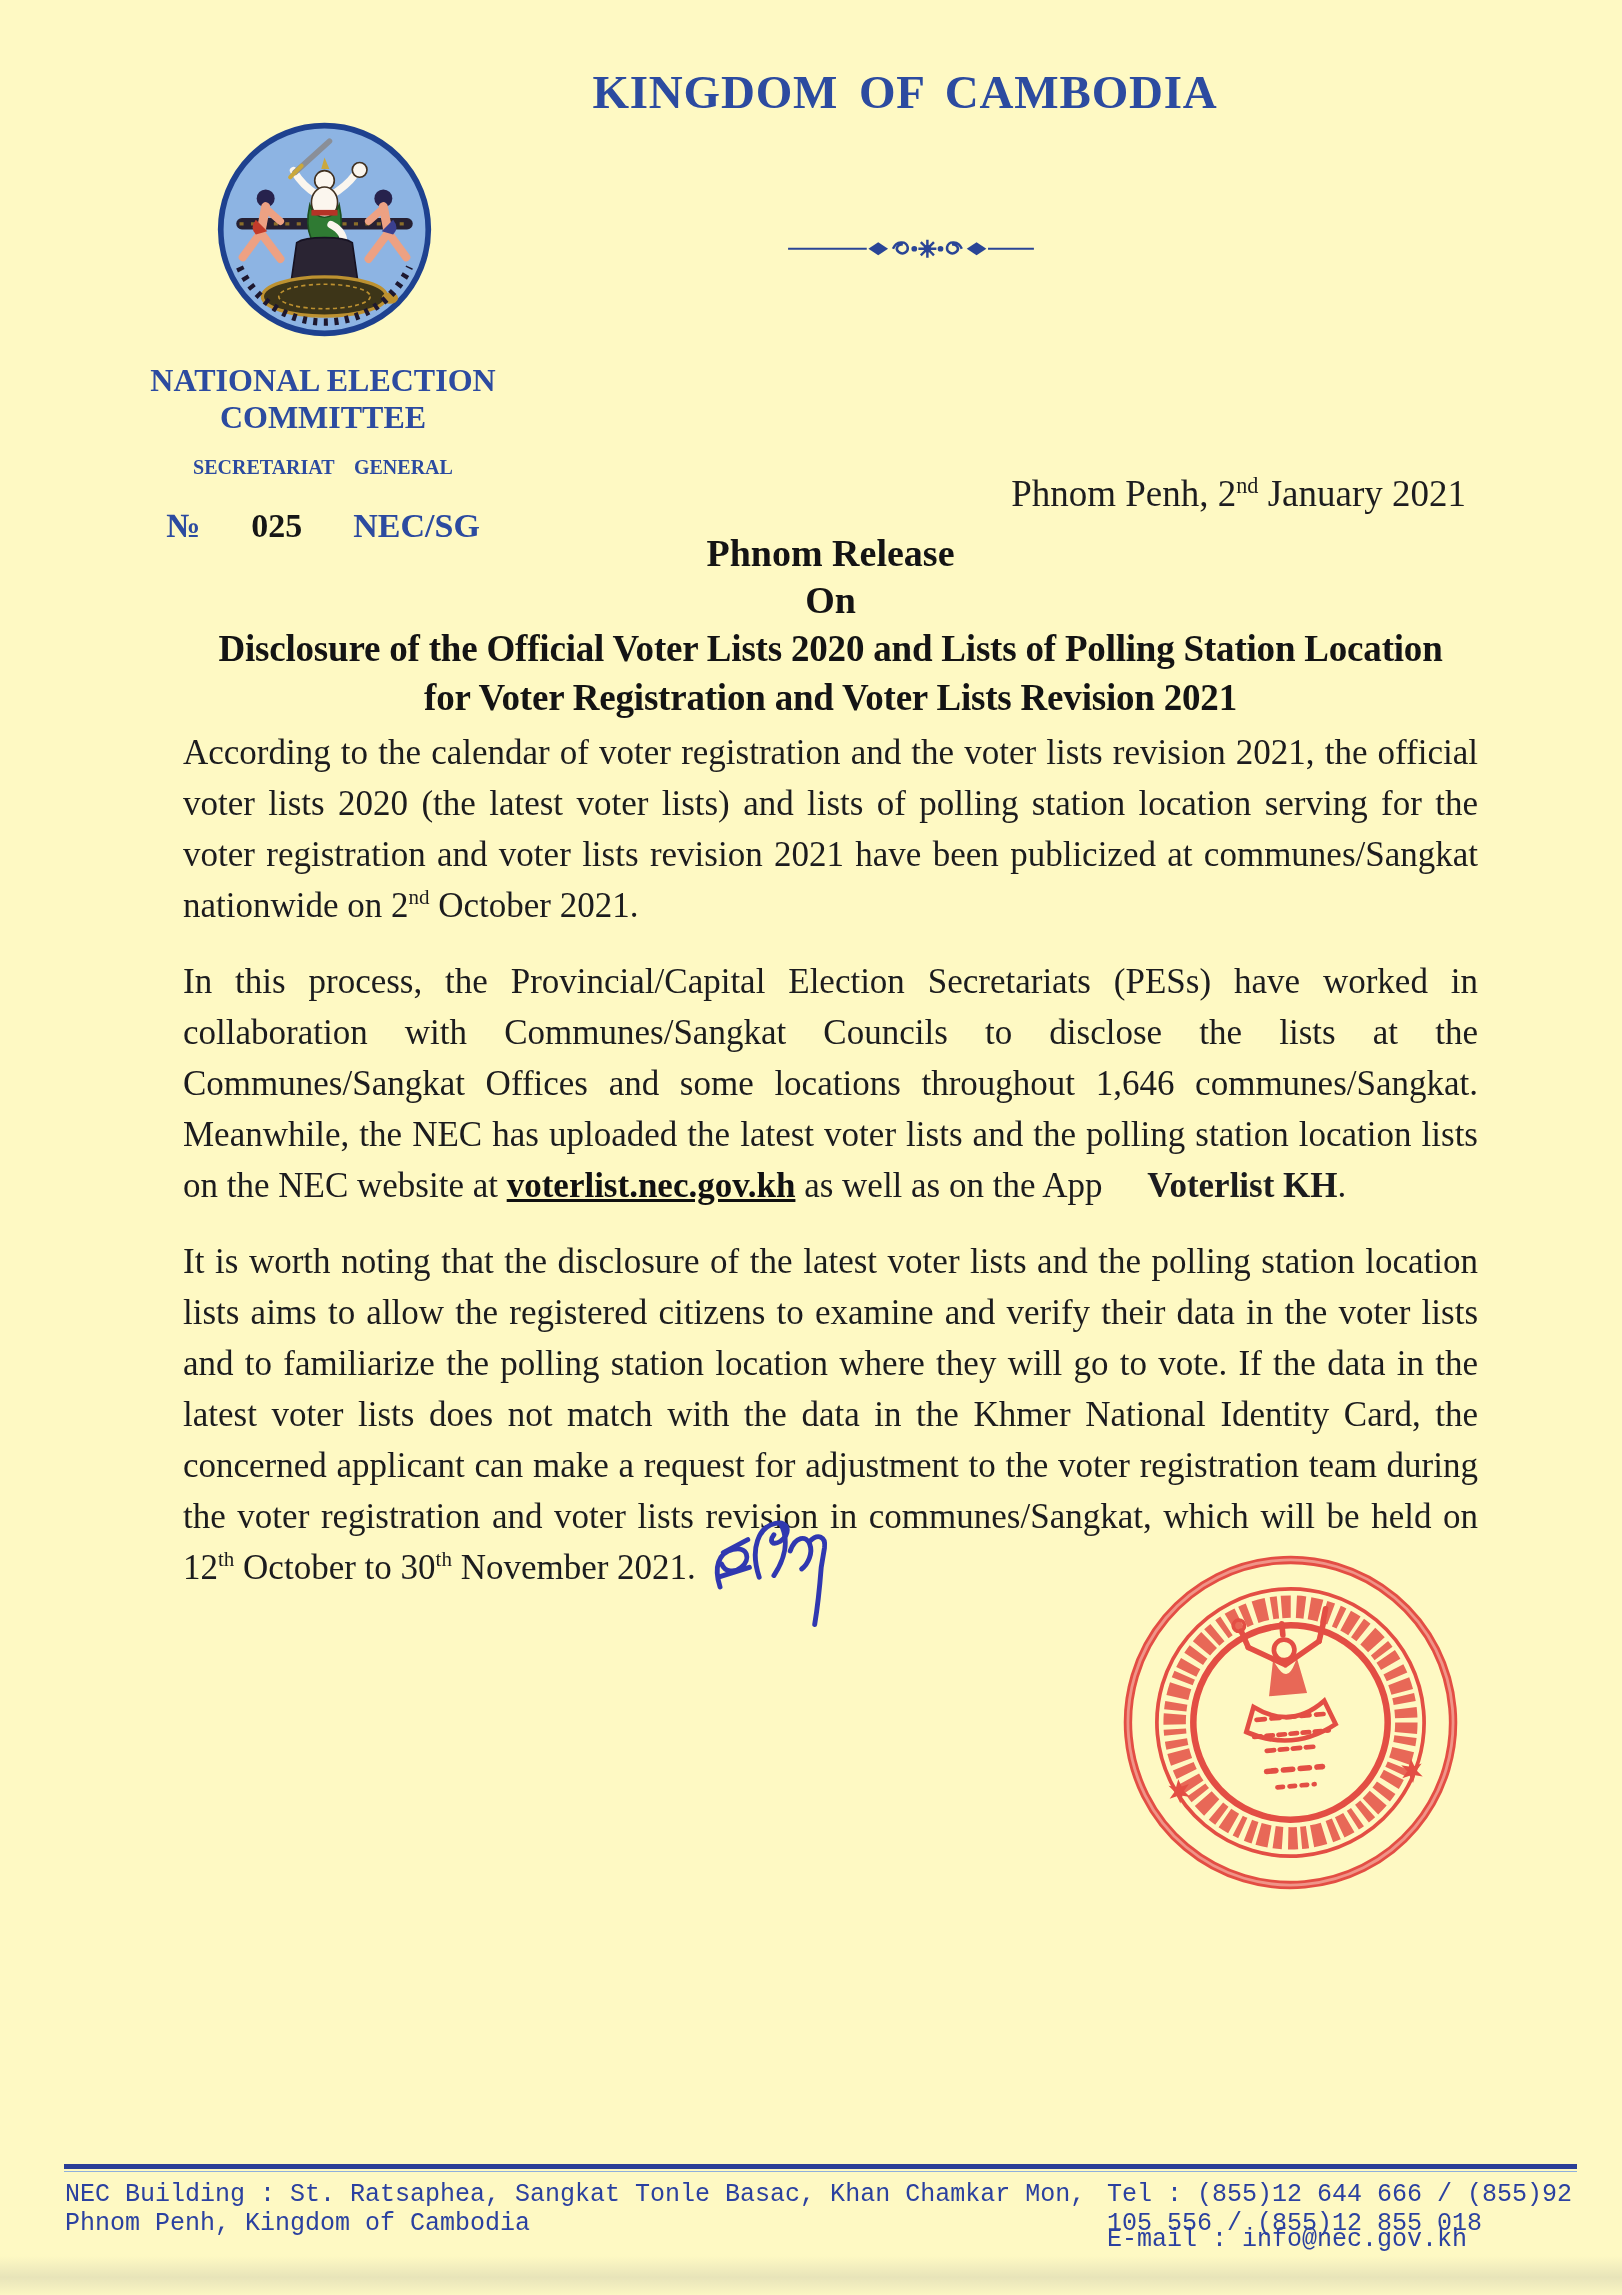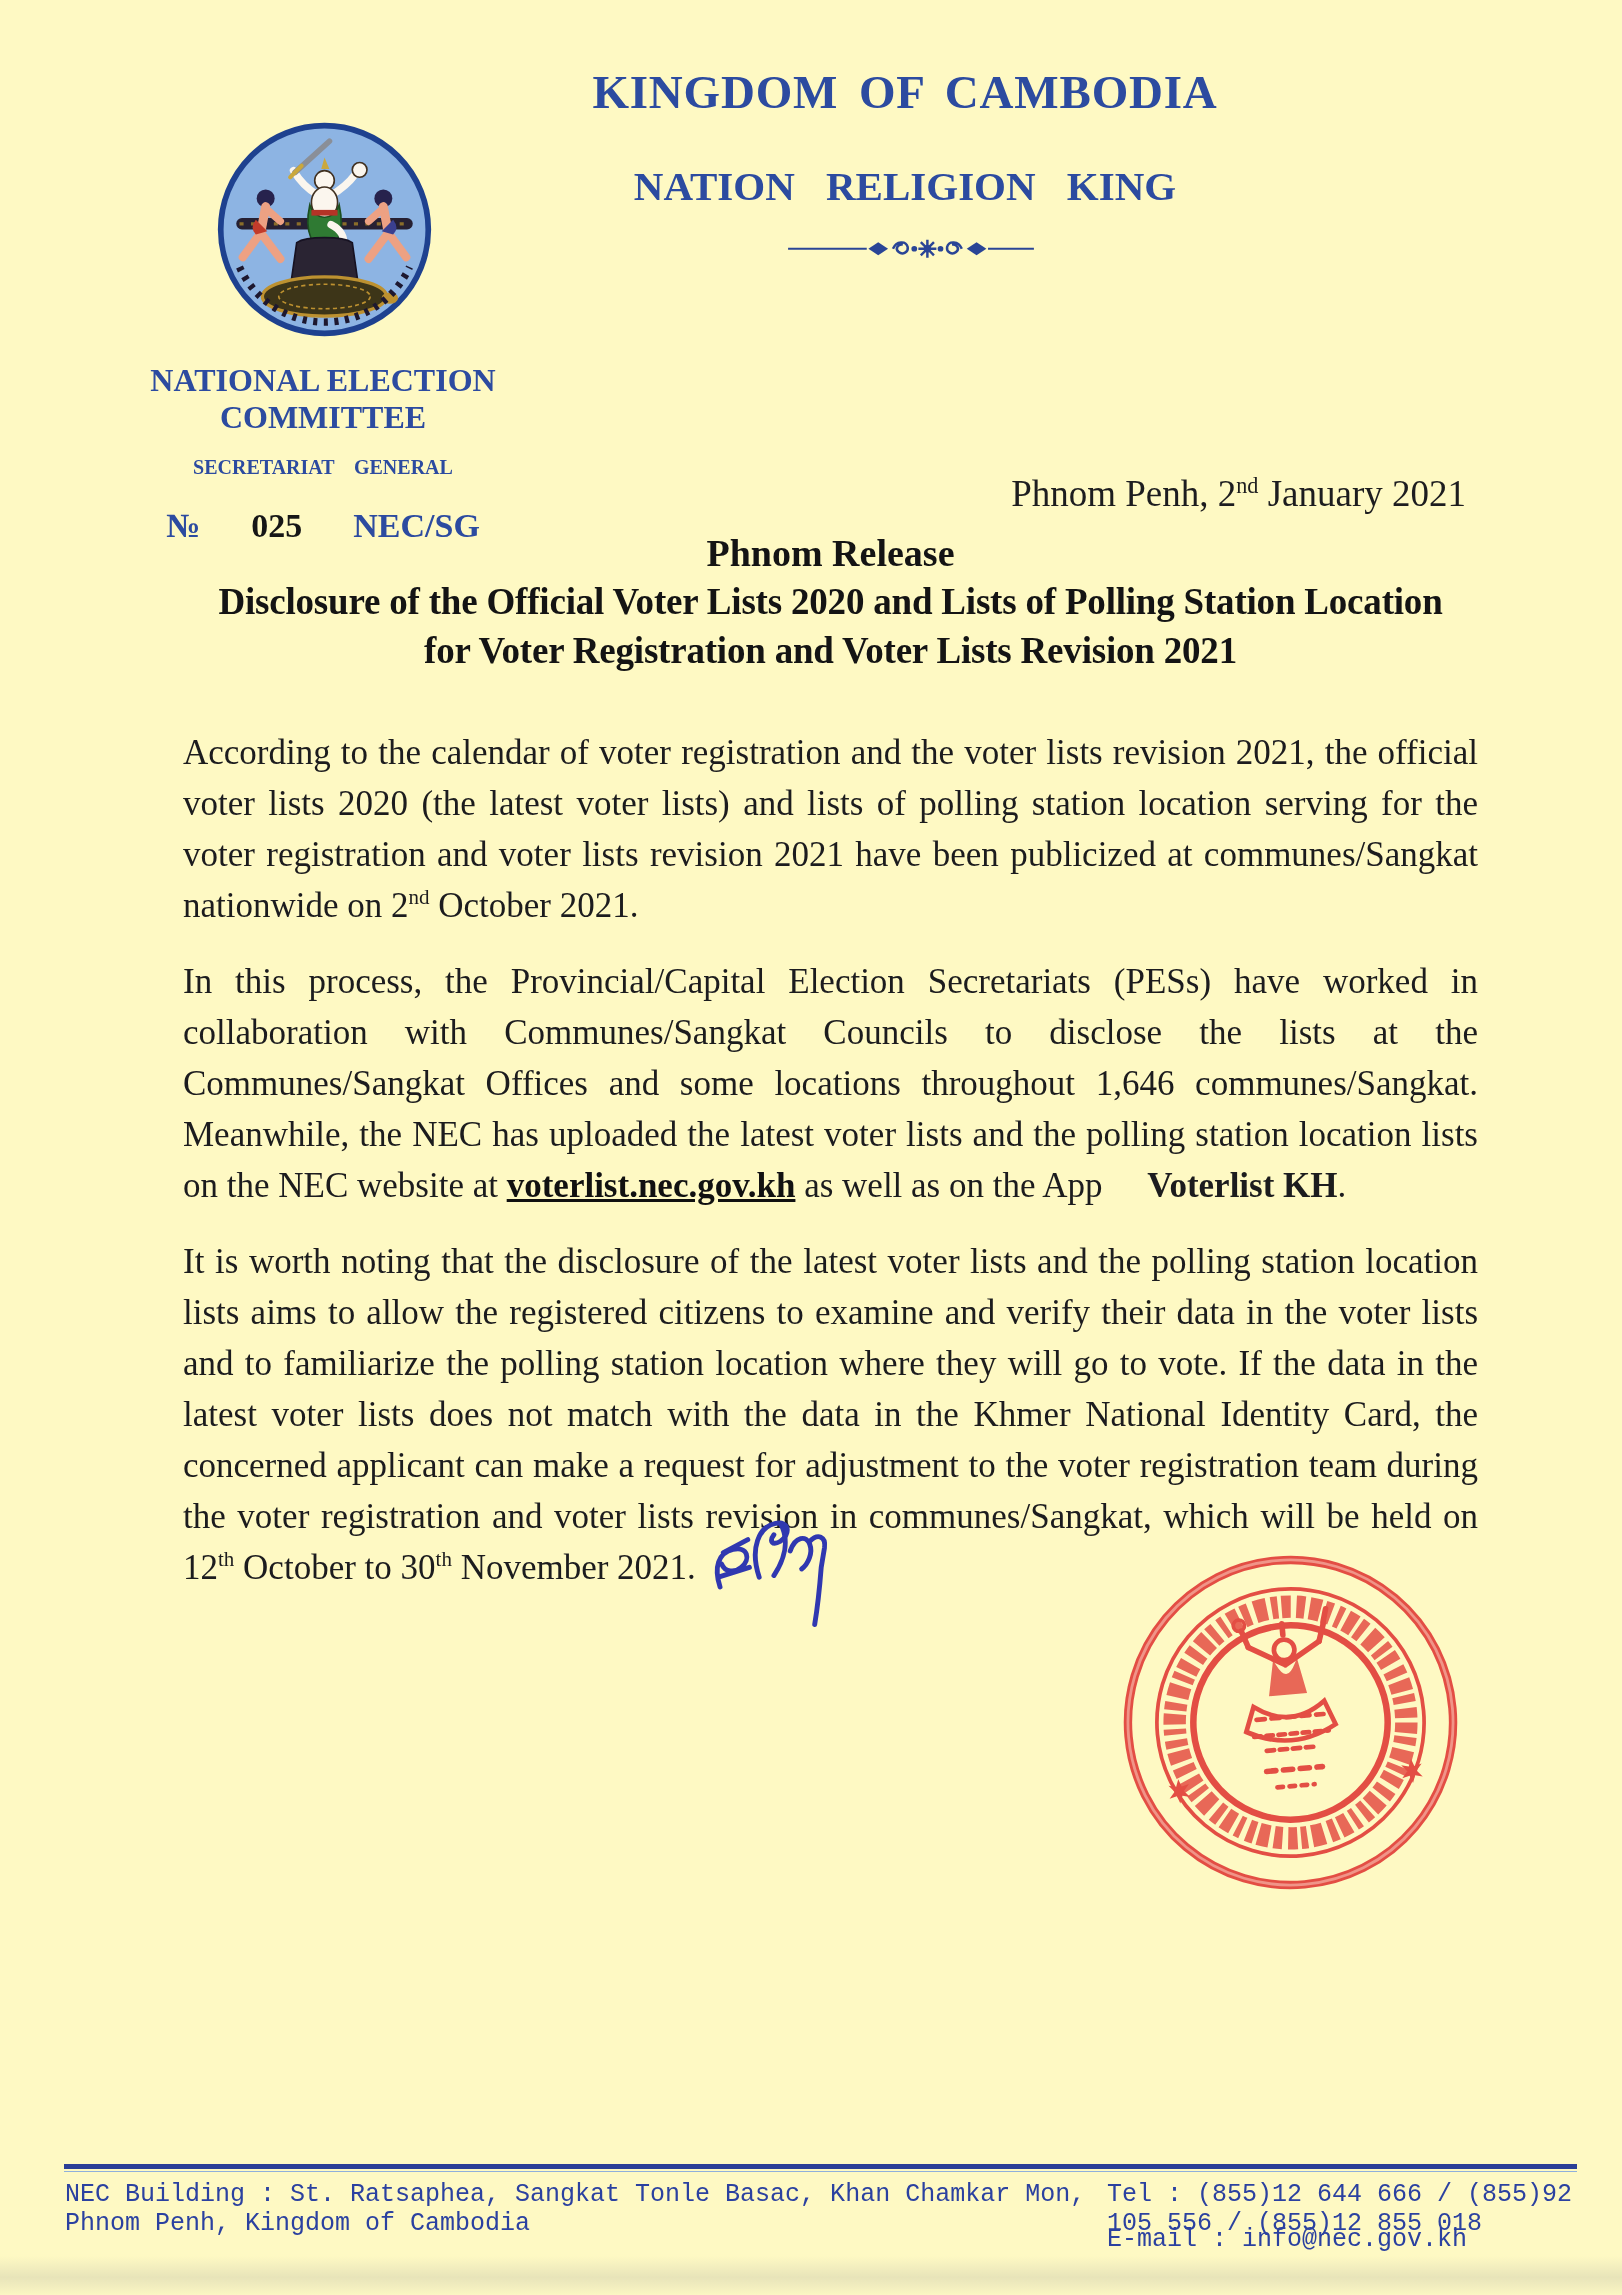--- a/index.html
+++ b/index.html
@@ -61,21 +61,20 @@
   .f-email{left:1107px;top:2225px;}
   .scan-band{position:absolute;left:0;right:0;bottom:0;height:39px;
      background:linear-gradient(to bottom,rgba(175,175,166,0),rgba(168,168,158,.26) 55%,rgba(205,205,196,.06));}
 </style>
 </head>
 <body>
 
 <div class="page">
 
   <div class="hdr-line kingdom">KINGDOM OF CAMBODIA</div>
-  <div class="hdr-line motto">NATION  RELIGION  KING</div>
 
   <svg class="ornament" viewBox="0 0 300 36">
     <g stroke="#2a4596" fill="#2a4596">
       <path d="M0 18 H96" stroke-width="2.5"></path>
       <polygon points="98,18 110,10 122,18 110,26" stroke="none"></polygon>
       <path d="M128 18 C132 8 144 8 146 16 C147 22 140 26 135 22 C130 18 134 12 140 13" fill="none" stroke-width="3"></path>
       <circle cx="154" cy="18" r="3.5" stroke="none"></circle>
       <g stroke-width="3" fill="none">
         <path d="M170 7 V29 M159 18 H181 M162 10 L178 26 M178 10 L162 26"></path>
       </g>
@@ -138,20 +137,21 @@
       <span class="no-label">№</span>
       <span class="no-value">025</span>
       <span class="no-suffix">NEC/SG</span>
     </div>
   </div>
 
   <div class="dateline"><span>Phnom Penh, 2</span><sup>nd</sup><span> January 2021</span></div>
 
   <div class="title-block">
     <div class="t1">Phnom Release</div>
+    <div class="t2">On</div>
     <div class="t3">Disclosure of the Official Voter Lists 2020 and Lists of Polling Station Location</div>
     <div class="t4">for Voter Registration and Voter Lists Revision 2021</div>
   </div>
 
   <div class="body-text">
     <p><span>According to the calendar of voter registration and the voter lists revision 2021, the official voter lists 2020 (the latest voter lists) and lists of polling station location serving for the voter registration and voter lists revision 2021 have been publicized at communes/Sangkat nationwide on 2</span><sup>nd</sup><span> October 2021.</span></p>
 
     <p><span>In this process, the Provincial/Capital Election Secretariats (PESs) have worked in collaboration with Communes/Sangkat Councils to disclose the lists at the Communes/Sangkat Offices and some locations throughout 1,646 communes/Sangkat. Meanwhile, the NEC has uploaded the latest voter lists and the polling station location lists on the NEC website at </span><span class="weblink">voterlist.nec.gov.kh</span><span> as well as on the App  </span><span class="boldname">Voterlist KH</span><span>.</span></p>
 
     <p><span>It is worth noting that the disclosure of the latest voter lists and the polling station location lists aims to allow the registered citizens to examine and verify their data in the voter lists and to familiarize the polling station location where they will go to vote. If the data in the latest voter lists does not match with the data in the Khmer National Identity Card, the concerned applicant can make a request for adjustment to the voter registration team during the voter registration and voter lists revision in communes/Sangkat, which will be held on 12</span><sup>th</sup><span> October to 30</span><sup>th</sup><span> November 2021.</span><span class="sig-anchor"><svg class="sig" viewBox="0 0 152 168">

